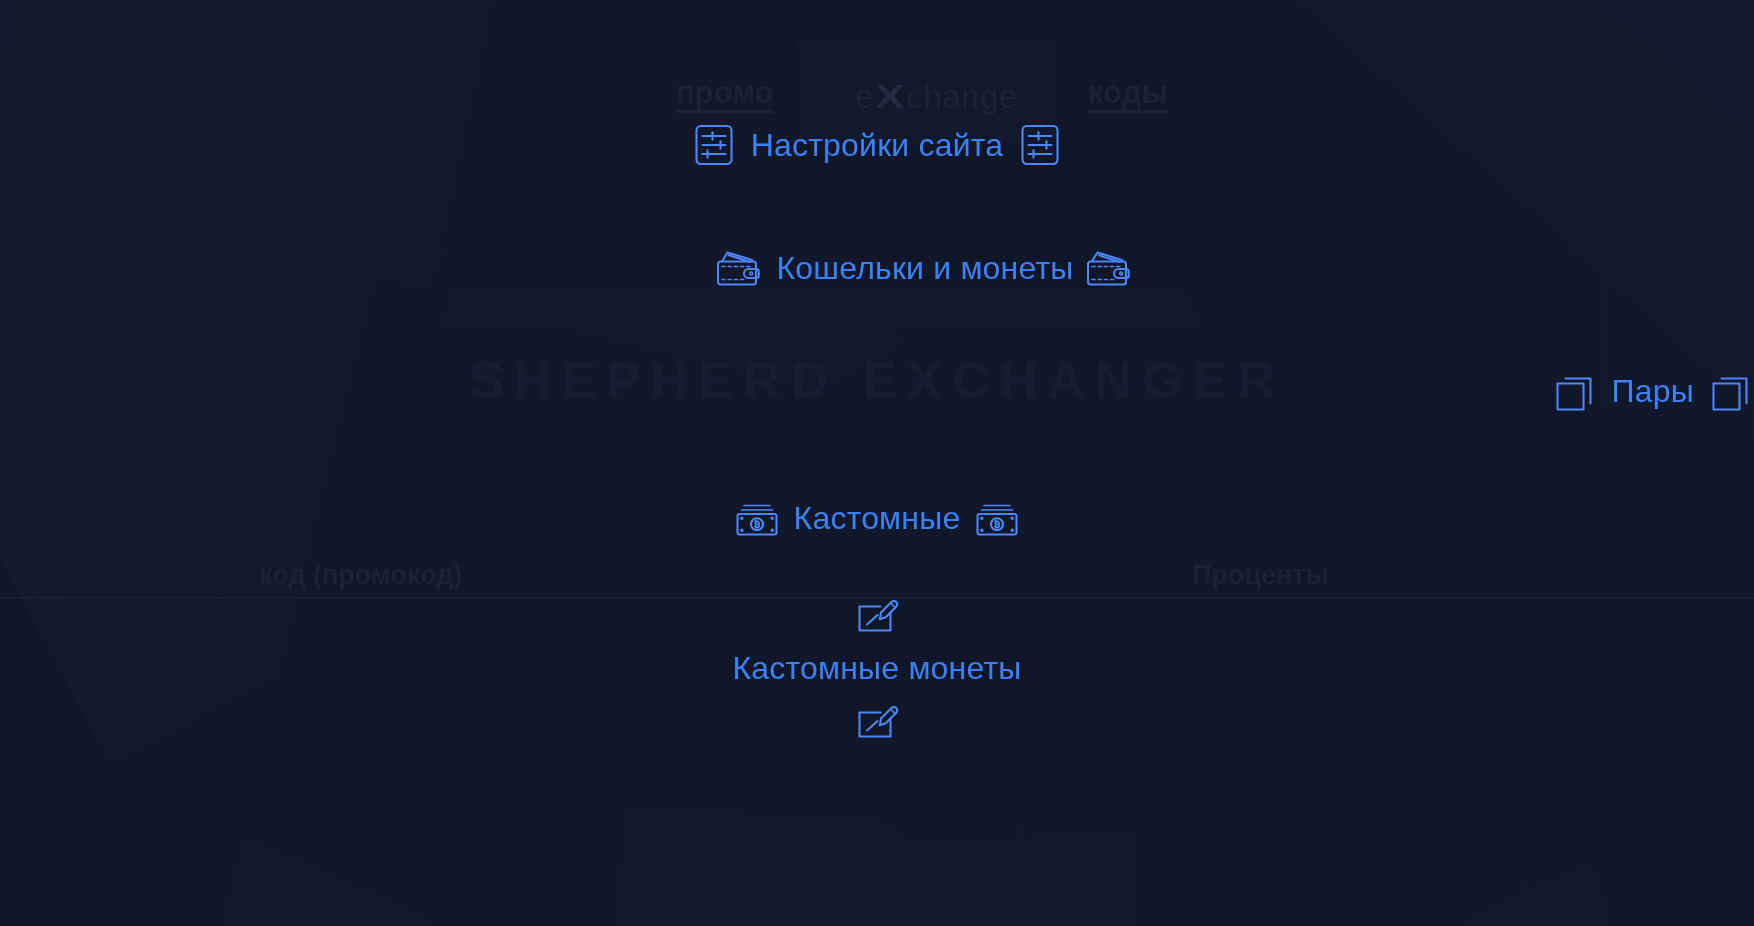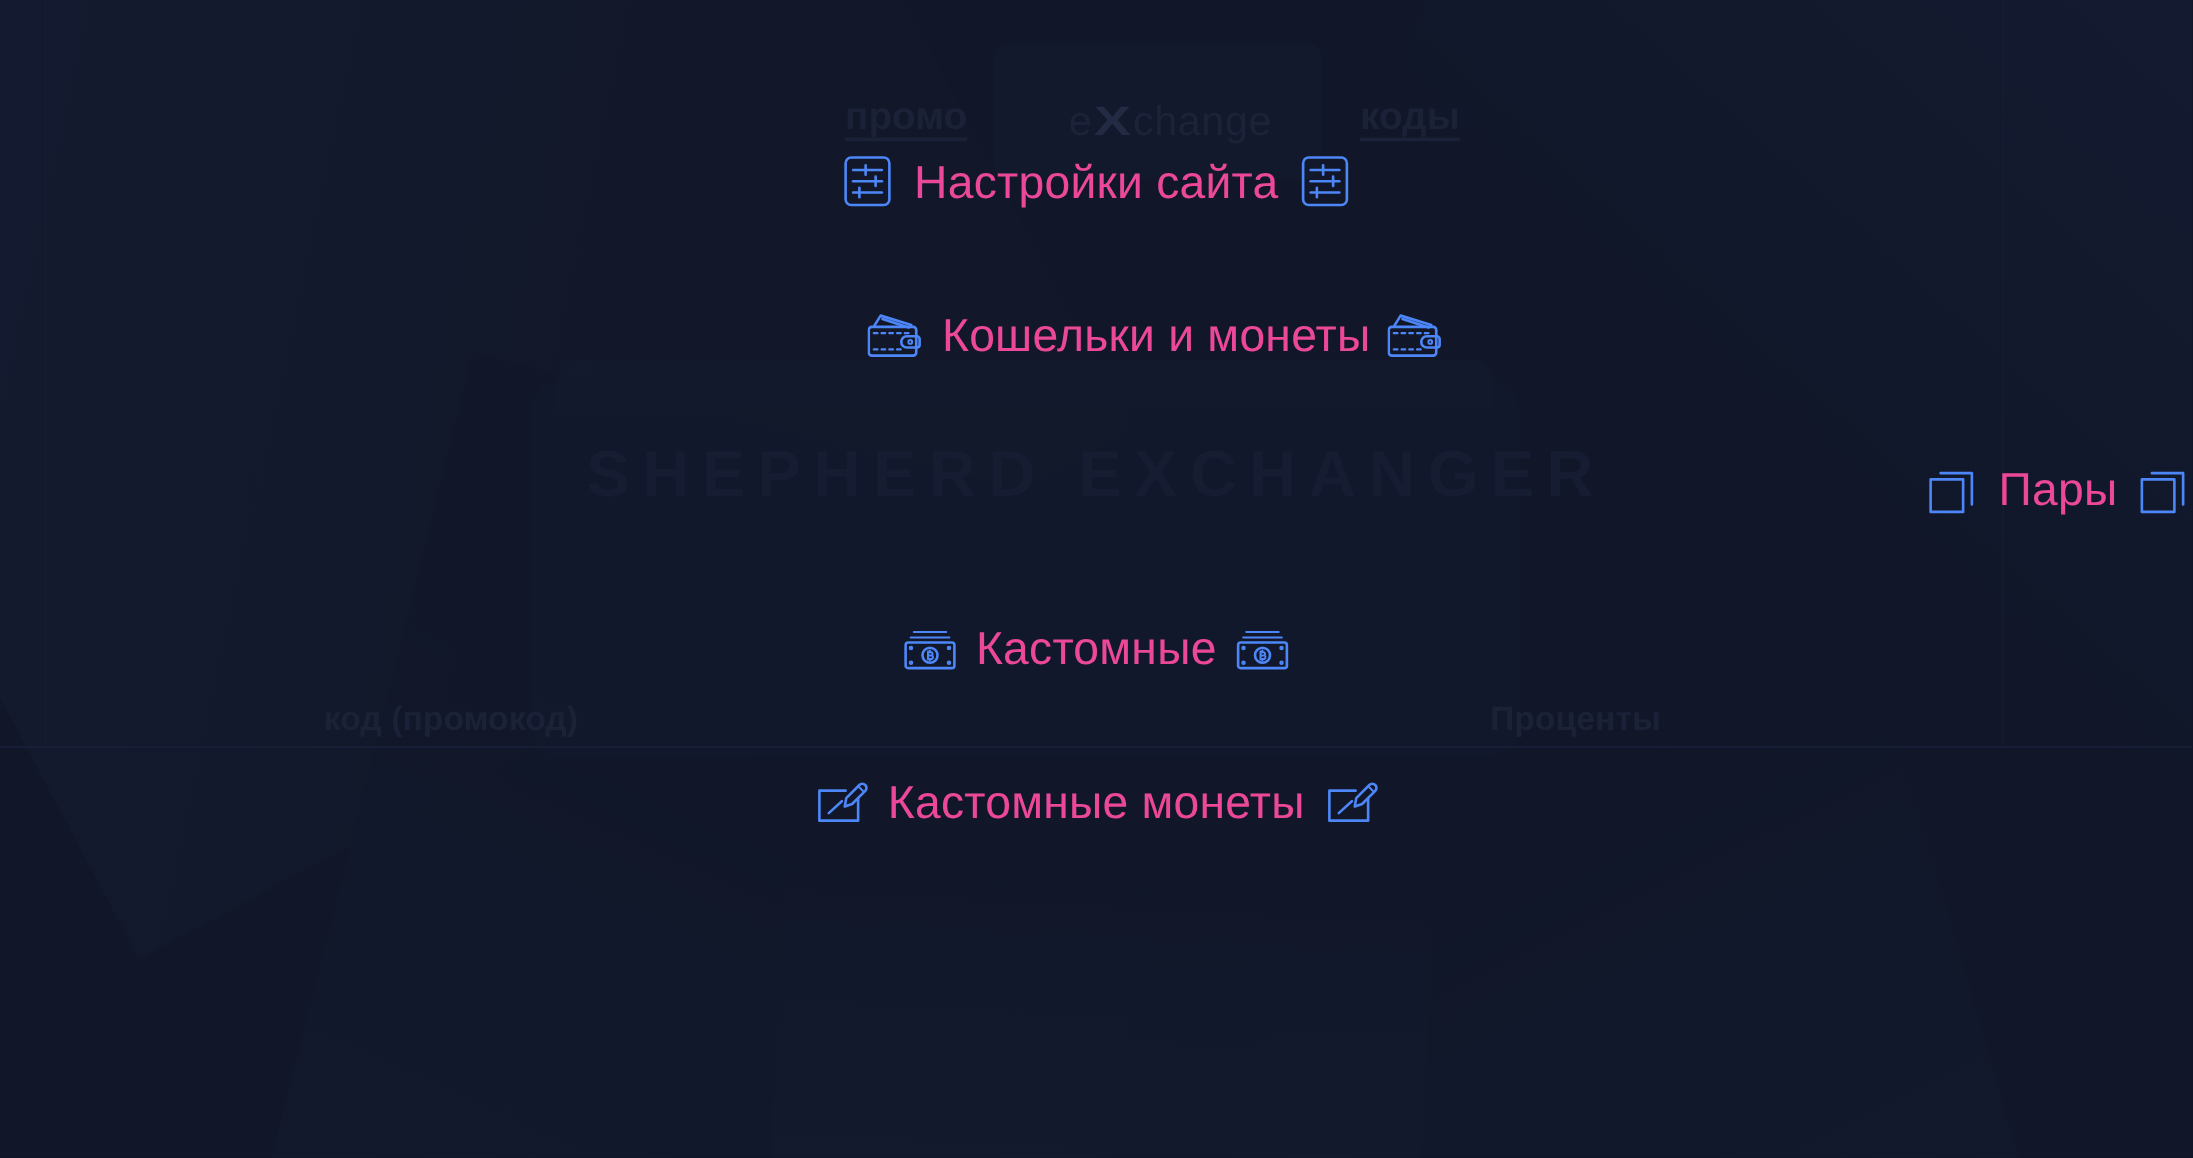--- a/index.html
+++ b/index.html
@@ -189,22 +189,22 @@
     left:0;
     width:1754px;
     display:flex;
     align-items:center;
     justify-content:center;
     gap:14px;
     cursor:pointer;
   }
 
   .menu-label {
-    color:#ec4899;
-    font-size:37px;
+    color:#3b82f6;
+    font-size:32px;
     font-weight:400;
     letter-spacing:.2px;
     white-space:nowrap;
     line-height:1;
   }
 
   .icon-box {
     width:46px; height:46px;
     flex:0 0 46px;
     display:block;
@@ -365,21 +365,21 @@
           </svg>
       </span>
       <span class="menu-label">Кастомные</span>
       <span class="icon-box">
         <svg viewBox="0 0 46 46">
             <use href="#sym-banknote-bitcoin-icon"></use>
           </svg>
       </span>
     </div>
 
-    <div class="menu-item" style="top:613px; height:56px;">
+    <div class="menu-item" style="top:640px; height:56px;flex-direction:column;">
       <span class="icon-box">
         <svg viewBox="0 0 46 46">
             <use href="#sym-edit-card-icon"></use>
           </svg>
       </span>
       <span class="menu-label">Кастомные монеты</span>
       <span class="icon-box">
         <svg viewBox="0 0 46 46">
             <use href="#sym-edit-card-icon"></use>
           </svg>

